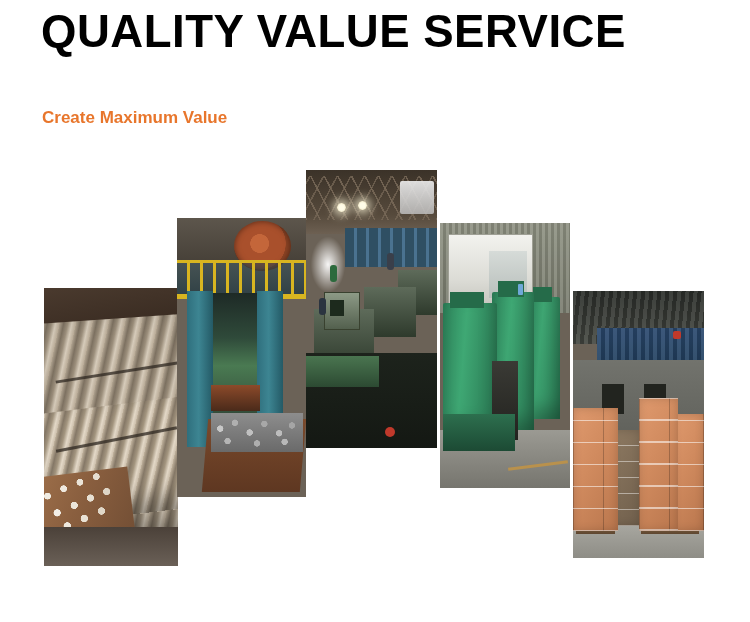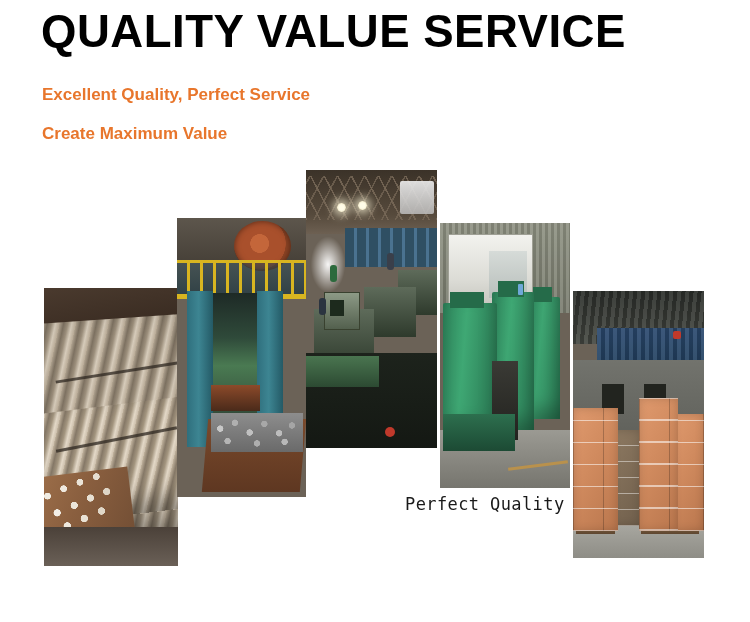--- a/index.html
+++ b/index.html
@@ -44,21 +44,21 @@
     position: absolute;
     left: 42px;
     font-size: 17px;
     line-height: 20px;
     font-weight: 700;
     color: #e8762c;
     white-space: nowrap;
     font-family: "Liberation Sans", sans-serif;
   }
   #subtitle-1 { top: 85px; }
-  #subtitle-2 { top: 124px; }
+  #subtitle-2 { top: 108px; }
 
   
   .photo {
     position: absolute;
     overflow: hidden;
     background: #6b6257;
   }
   .photo .ph-inner {
     position: absolute;
     left: 0; top: 0; right: 0; bottom: 0;
@@ -364,21 +364,20 @@
   #slogan-block .line { display: block; }
   #slogan-block .accent { color: #e8762c; }
 </style>
 </head>
 <body>
 
 <div class="stage">
 
   <div id="main-title">QUALITY VALUE SERVICE</div>
 
-  <div id="subtitle-1">Excellent Quality, Perfect Service</div>
 
   <div id="subtitle-2">Create Maximum Value</div>
 
   <div class="photo" id="photo-steel-bars">
     <div class="ph-inner">
       <div class="sky"></div>
       <div class="bars"></div>
       <div class="bars2"></div>
       <div class="strap"></div>
       <div class="strap s2"></div>
@@ -461,16 +460,15 @@
       <div class="pallet p1"></div>
       <div class="pallet p2"></div>
       <div class="stack sB"></div>
       <div class="stack sD"></div>
       <div class="stack sC"></div>
       <div class="stack sA"></div>
     </div>
   </div>
 
   <div id="slogan-block">
-    <span class="line">Perfect Quality</span>
   </div>
 
 </div>
 
 </body></html>

